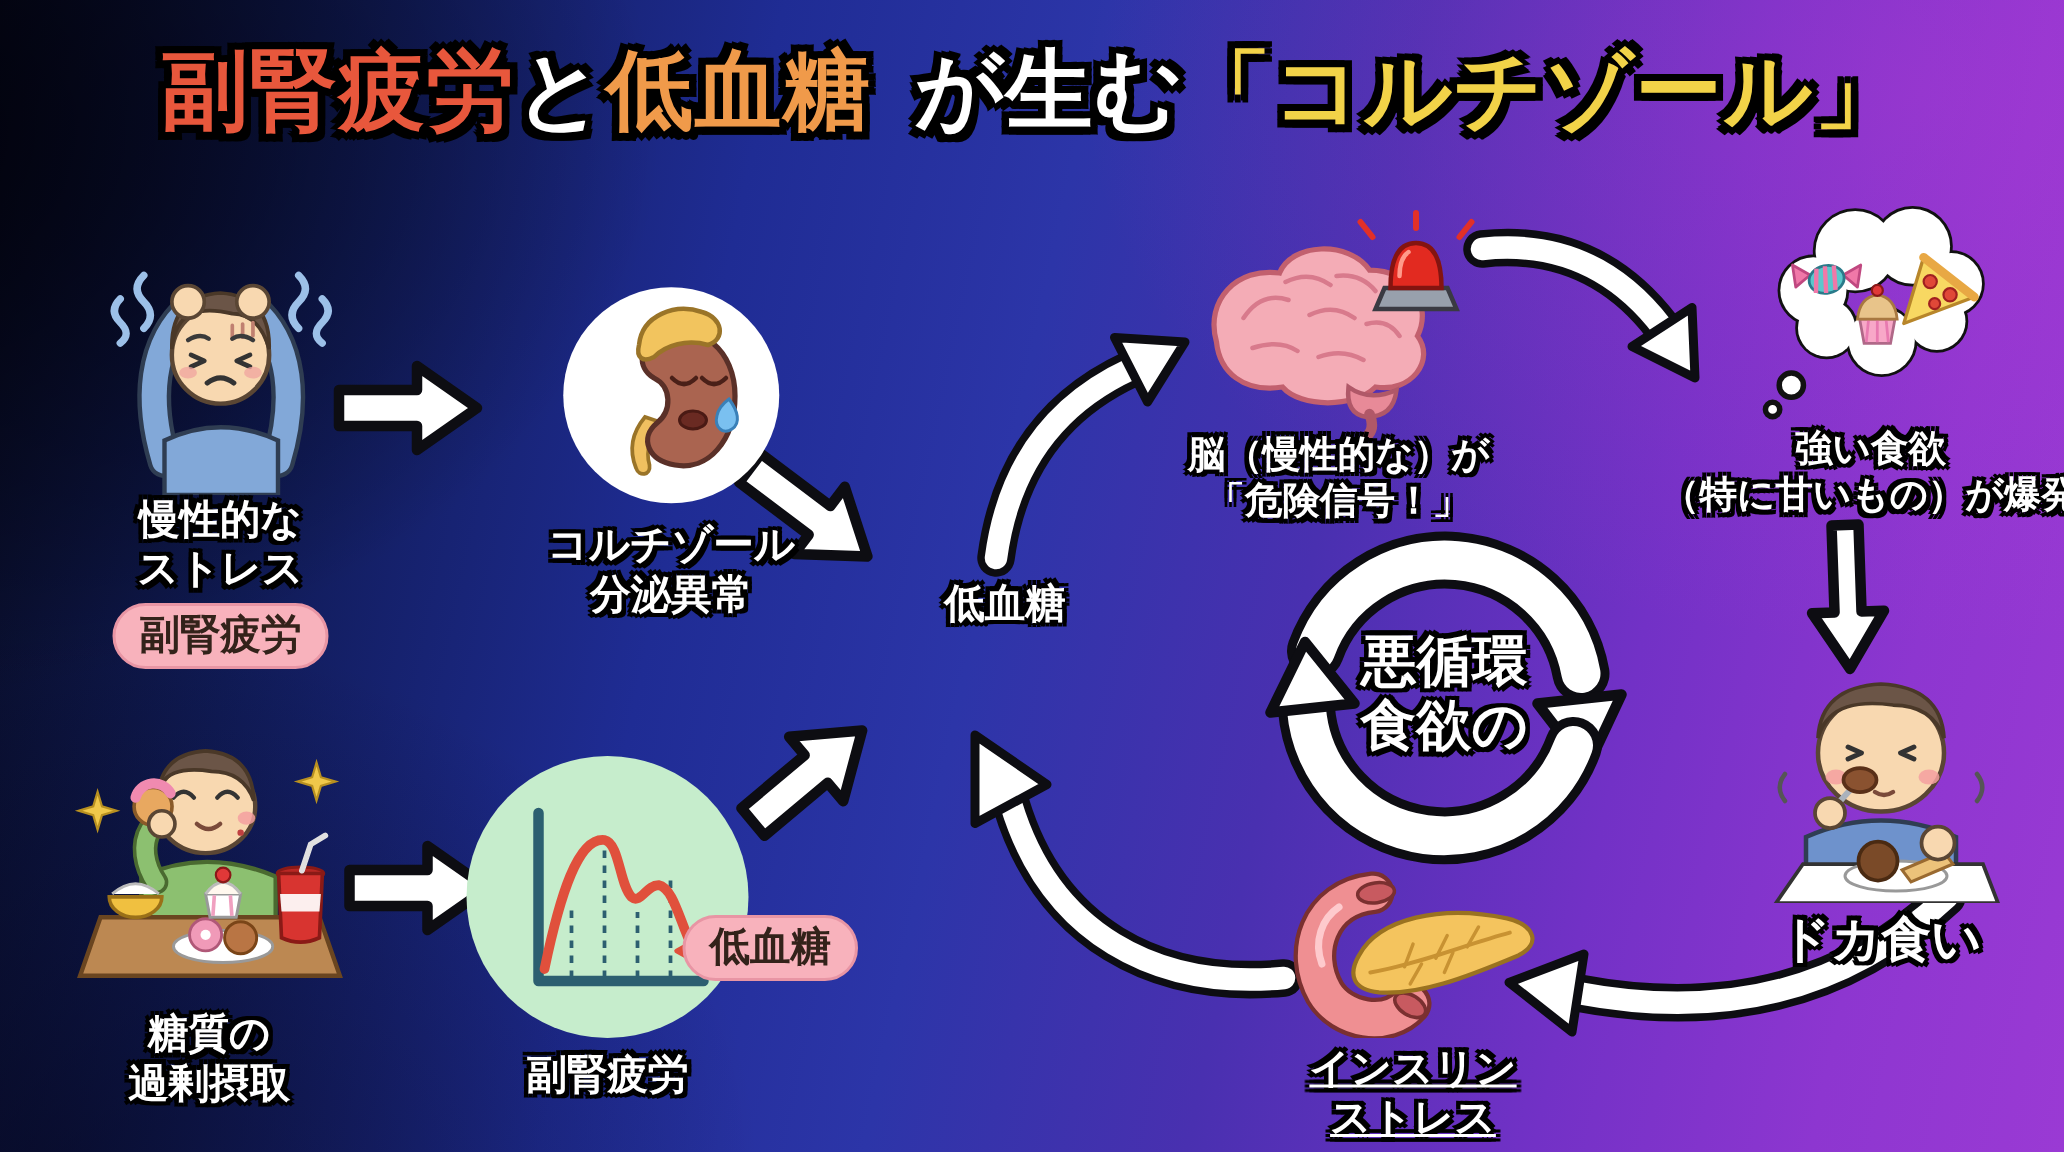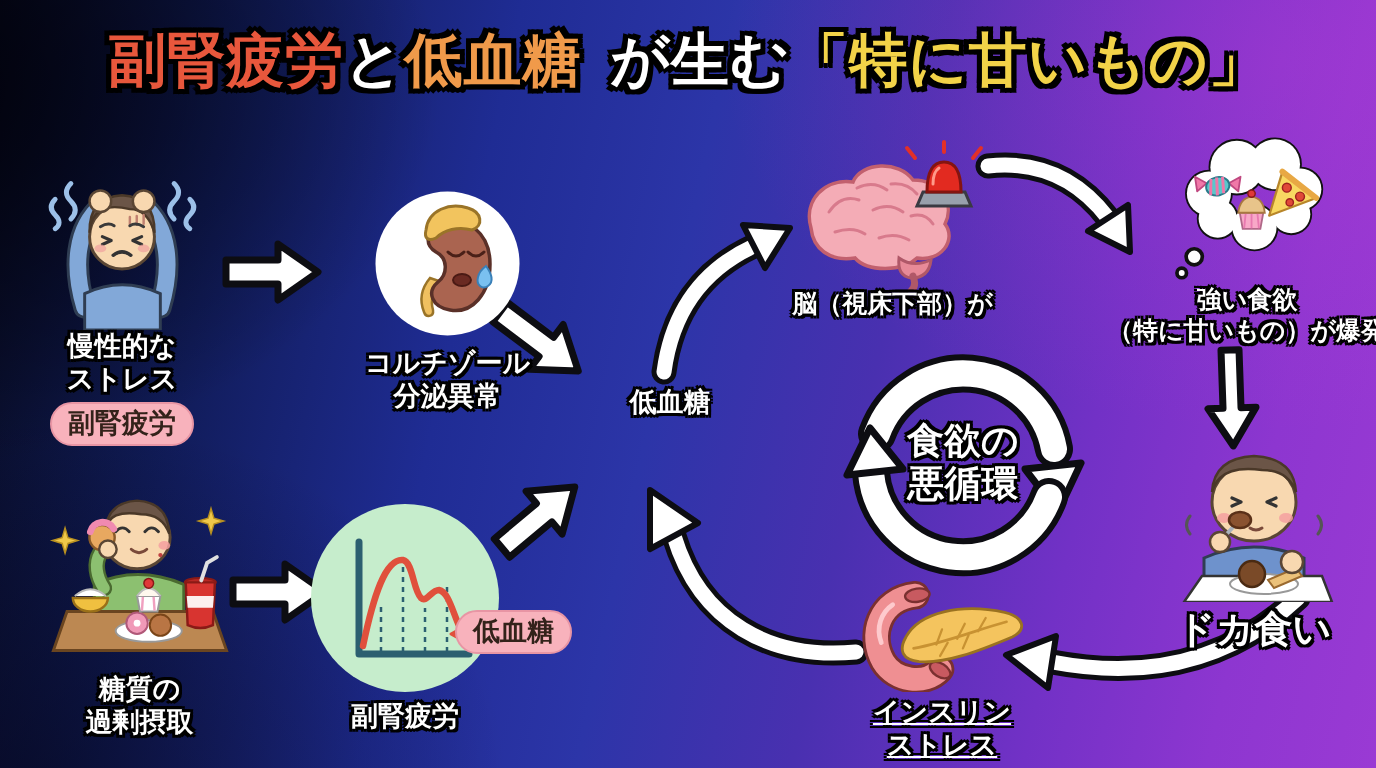--- a/index.html
+++ b/index.html
@@ -80,24 +80,24 @@
       <path d="M 877,434 A 92 92 0 0 1 1054,449" fill="none" stroke="#0d0d12" stroke-width="38" stroke-linecap="round"></path>
       <path d="M 877,434 A 92 92 0 0 1 1054,449" fill="none" stroke="#ffffff" stroke-width="26" stroke-linecap="round"></path>
       <path d="M1058,512 L1081,463 L1025,469 Z" fill="#ffffff" stroke="#0d0d12" stroke-width="7" stroke-linejoin="round"></path>
       <path d="M 1049,497 A 92 92 0 0 1 871,473" fill="none" stroke="#0d0d12" stroke-width="38" stroke-linecap="round"></path>
       <path d="M 1049,497 A 92 92 0 0 1 871,473" fill="none" stroke="#ffffff" stroke-width="26" stroke-linecap="round"></path>
       <path d="M870,428 L847,475 L903,469 Z" fill="#ffffff" stroke="#0d0d12" stroke-width="7" stroke-linejoin="round"></path>
     </g>
   </svg>
 
   <div class="title o5">
-    <span class="tp1">副腎疲労</span><span class="tp2">と</span><span class="tp3">低血糖</span><span class="tp4">が生む</span><span class="tp5">「特に甘いもの」</span>
-  </div>
-
-  <div class="node" style="left:15px;top:158px;width:214px;">
+    <span class="tp1">副腎疲労</span><span class="tp2">と</span><span class="tp3">低血糖</span><span class="tp4">が生む</span><span class="tp5">「コルチゾール」</span>
+  </div>
+
+  <div class="node" style="left:40px;top:158px;width:214px;">
     <svg class="icon" width="165" height="172" viewBox="0 0 165 175">
       <path d="M30,26 q-9,9 0,18 q9,9 0,18" stroke="#9cc0e8" stroke-width="5" fill="none" stroke-linecap="round"></path>
       <path d="M14,42 q-8,8 0,16 q8,8 0,14" stroke="#9cc0e8" stroke-width="5" fill="none" stroke-linecap="round"></path>
       <path d="M135,26 q9,9 0,18 q-9,9 0,18" stroke="#9cc0e8" stroke-width="5" fill="none" stroke-linecap="round"></path>
       <path d="M151,42 q8,8 0,16 q-8,8 0,14" stroke="#9cc0e8" stroke-width="5" fill="none" stroke-linecap="round"></path>
       <path d="M44,152 C32,112 34,72 62,48" stroke="#2f3d52" stroke-width="23" fill="none" stroke-linecap="round"></path>
       <path d="M44,152 C32,112 34,72 62,48" stroke="#82a8d8" stroke-width="17" fill="none" stroke-linecap="round"></path>
       <path d="M121,152 C133,112 131,72 103,48" stroke="#2f3d52" stroke-width="23" fill="none" stroke-linecap="round"></path>
       <path d="M121,152 C133,112 131,72 103,48" stroke="#82a8d8" stroke-width="17" fill="none" stroke-linecap="round"></path>
       <path d="M44,175 L44,138 Q82,120 121,138 L121,175 Z" fill="#82a8d8" stroke="#2f3d52" stroke-width="3"></path>
@@ -147,21 +147,22 @@
       <path d="M120,18 L112,8 M149,12 L149,2 M178,18 L186,8" stroke="#e23028" stroke-width="4" stroke-linecap="round"></path>
       <path d="M16,88 C8,60 30,38 58,42 C66,22 104,20 118,40 C146,40 160,64 150,84 C162,100 146,122 122,118 C108,132 72,132 60,118 C34,122 18,108 16,88 Z" fill="#f4acb6" stroke="#c2606e" stroke-width="3.5"></path>
       <path d="M34,72 Q46,54 64,60 M62,48 Q78,40 92,50 M96,44 Q112,42 122,54 M40,92 Q58,86 70,94 M78,70 Q94,62 108,72 M116,76 Q130,72 138,84 M84,98 Q100,92 114,100" stroke="#d87a8c" stroke-width="3" fill="none" stroke-linecap="round"></path>
       <path d="M104,118 Q118,128 136,120 Q134,138 116,138 Q102,136 104,118 Z" fill="#e88a98" stroke="#b05868" stroke-width="3"></path>
       <path d="M118,136 Q122,146 116,151" stroke="#b05868" stroke-width="7" fill="none" stroke-linecap="round"></path>
       <path d="M128,52 L170,52 L176,66 L122,66 Z" fill="#98a0ac" stroke="#3a3a42" stroke-width="3"></path>
       <path d="M132,52 Q132,22 149,22 Q166,22 166,52 Z" fill="#e22a20" stroke="#841410" stroke-width="3"></path>
       <path d="M138,44 Q138,32 144,28" stroke="#ff9a8a" stroke-width="3" fill="none" stroke-linecap="round"></path>
     </svg>
     <div class="lbl sm o3" style="margin-top:-4px;">
-      <div>脳（視床下部）が</div>
+      <div>脳（慢性的な）が</div>
+      <div>「危険信号！」</div>
     </div>
   </div>
 
   <div class="node" style="left:1118px;top:126px;width:258px;">
     <svg class="icon" width="205" height="155" viewBox="0 0 205 215" style="height:158px;">
       <g fill="#ffffff" stroke="#111" stroke-width="5">
         <circle cx="50" cy="92" r="30"></circle>
           <circle cx="88" cy="56" r="36"></circle>
           <circle cx="140" cy="52" r="34"></circle>
         <circle cx="175" cy="86" r="28"></circle>
@@ -213,21 +214,21 @@
       <path d="M76,88 q6,4 12,0" stroke="#7a4a3a" stroke-width="3" fill="none" stroke-linecap="round"></path>
       <path d="M60,86 L42,106" stroke="#aab2bc" stroke-width="4" stroke-linecap="round"></path>
       <ellipse cx="66" cy="80" rx="11" ry="8" fill="#8a5230" stroke="#5a3018" stroke-width="2.5"></ellipse>
       <circle cx="46" cy="102" r="10" fill="#f8d8b0" stroke="#5a4634" stroke-width="2.5"></circle>
       <path d="M10,162 L28,136 L148,136 L158,162 Z" fill="#ffffff" stroke="#333" stroke-width="2.5"></path>
       <ellipse cx="90" cy="144" rx="34" ry="10" fill="#ffffff" stroke="#999" stroke-width="2"></ellipse>
       <circle cx="78" cy="134" r="13" fill="#7a4a28" stroke="#4a2a12" stroke-width="2.5"></circle>
       <path d="M94,140 L122,128 L128,136 L100,148 Z" fill="#ecc27a" stroke="#9a6a30" stroke-width="2"></path>
       <circle cx="118" cy="122" r="11" fill="#f8d8b0" stroke="#5a4634" stroke-width="2.5"></circle>
     </svg>
-    <div class="lbl o3" style="font-size:38px;margin-top:4px;">ドカ食い</div>
+    <div class="lbl o3" style="font-size:33px;margin-top:4px;">ドカ食い</div>
   </div>
 
   <div class="node" style="left:842px;top:580px;width:200px;">
     <svg class="icon" width="185" height="112" viewBox="0 0 185 118">
       <path d="M64,16 C26,20 14,58 30,86 C42,106 74,112 90,94" stroke="#7a3030" stroke-width="30" fill="none" stroke-linecap="round"></path>
       <path d="M64,16 C26,20 14,58 30,86 C42,106 74,112 90,94" stroke="#ef8f92" stroke-width="24" fill="none" stroke-linecap="round"></path>
       <ellipse cx="66" cy="16" rx="13" ry="7" fill="#c85a60" stroke="#7a3030" stroke-width="2.5" transform="rotate(-8 66 16)"></ellipse>
       <ellipse cx="90" cy="95" rx="12" ry="7" fill="#c85a60" stroke="#7a3030" stroke-width="2.5" transform="rotate(32 90 95)"></ellipse>
       <path d="M28,66 C22,50 28,34 40,26" stroke="#ffd0d4" stroke-width="5" fill="none" stroke-linecap="round" opacity="0.9"></path>
       <path d="M54,60 C68,34 112,24 158,34 C178,39 182,52 166,60 C128,76 96,88 68,86 C50,84 46,74 54,60 Z" fill="#f4c45e" stroke="#9a7220" stroke-width="3"></path>
@@ -288,17 +289,17 @@
       <path d="M162,143 L160,122 L142,132 Z" fill="#e0503c" stroke="#e0503c" stroke-width="3" stroke-linejoin="round"></path>
     </svg>
     <div class="lbl o3" style="margin-top:6px;">
       <div>副腎疲労</div>
     </div>
   </div>
 
   <div class="badge floating" style="left:455px;top:610px;">低血糖</div>
 
   <div class="cycle-text o3">
+    <div>悪循環</div>
     <div>食欲の</div>
-    <div>悪循環</div>
   </div>
 
 </div>
 
 </body></html>

